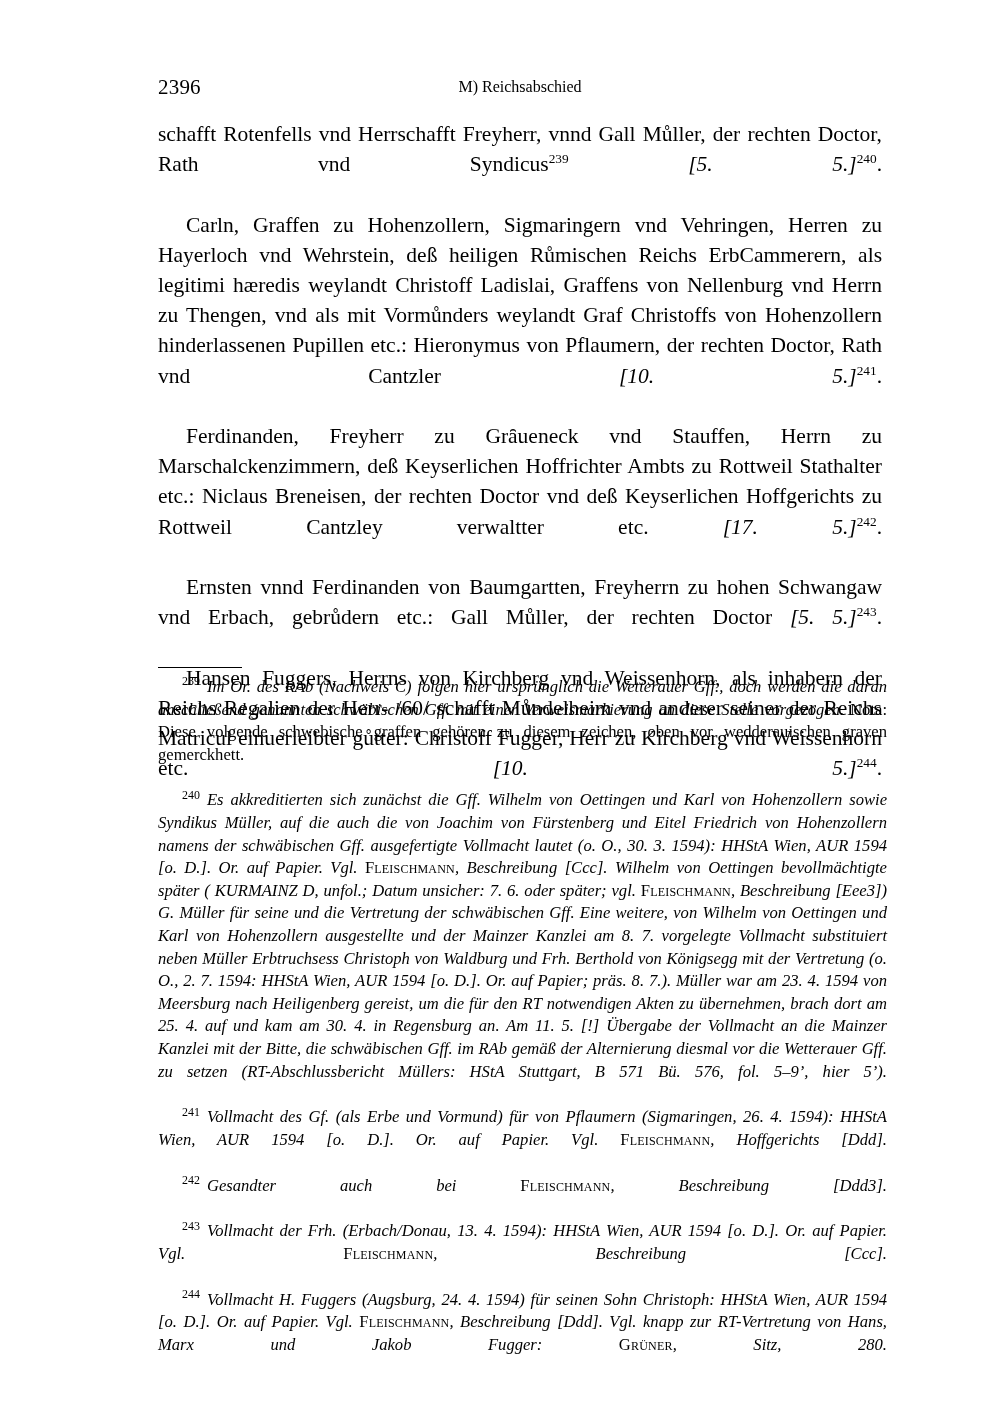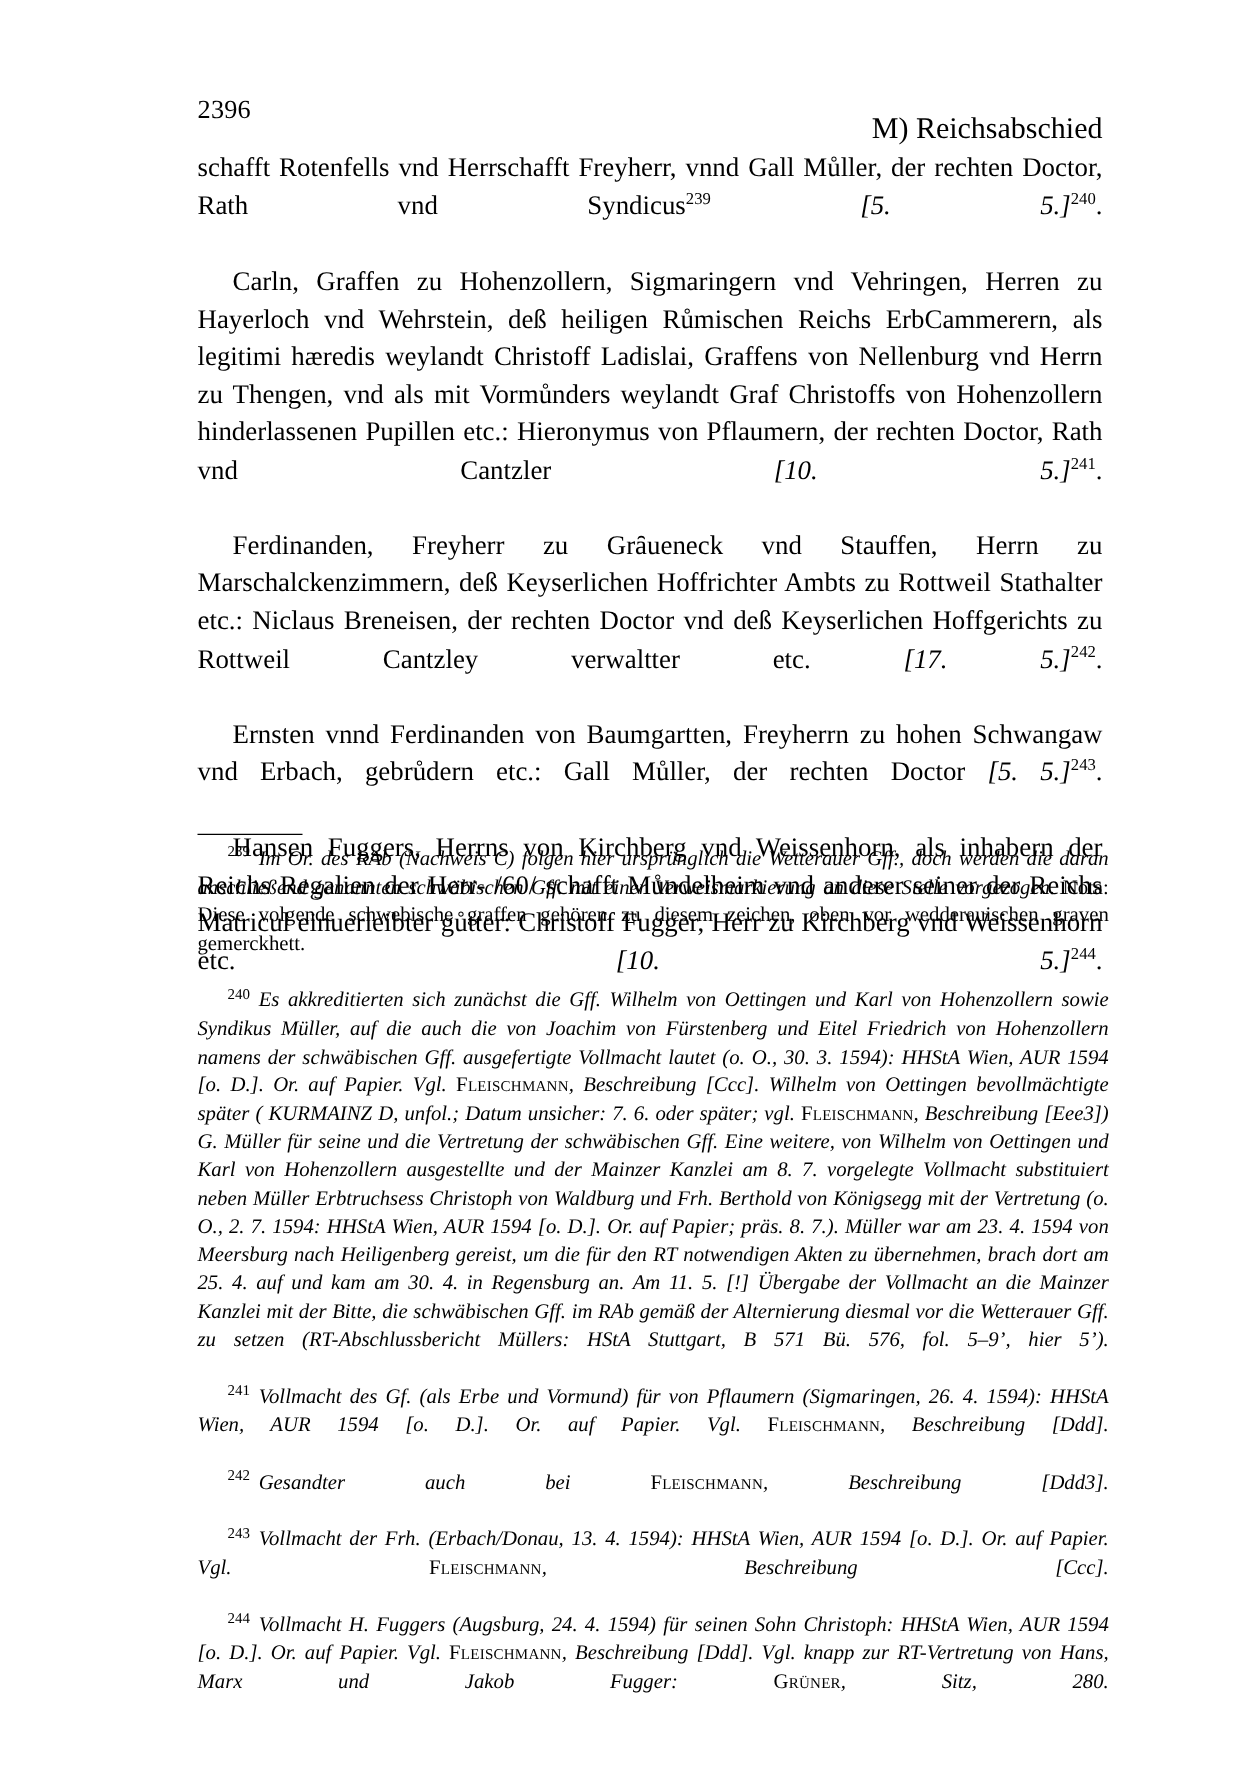--- a/index.html
+++ b/index.html
@@ -38,23 +38,22 @@
     position: absolute;
     left: 0;
     top: 0;
     letter-spacing: 0.2px;
   }
   .runhead .title {
     position: absolute;
     left: 0;
     top: 0;
     width: 724px;
-    text-align: right;
-    font-size: 24px;
-    margin-top: 16px;
+    text-align: center;
+    font-size: 16px;
   }
 
   
   .body-block {
     position: absolute;
     left: 158px;
     top: 119px;
     width: 724px;
     font-size: 21.5px;
     line-height: 30.2px;
@@ -146,19 +145,19 @@
       <p class="ind"><span>Ferdinanden, Freyherr zu Grȃueneck vnd Stauffen, Herrn zu Marschalckenzimmern, deß Keyserlichen Hoffrichter Ambts zu Rottweil Stathalter etc.: Niclaus Breneisen, der rechten Doctor vnd deß Keyserlichen Hoffgerichts zu Rottweil Cantzley verwaltter etc. </span><span class="it">[17. 5.]</span><sup>242</sup><span>.</span></p>
       <p class="ind"><span>Ernsten vnnd Ferdinanden von Baumgartten, Freyherrn zu hohen Schwangaw vnd Erbach, gebrůdern etc.: Gall Můller, der rechten Doctor </span><span class="it">[5. 5.]</span><sup>243</sup><span>.</span></p>
       <p class="ind"><span>Hansen Fuggers, Herrns von Kirchberg vnd Weissenhorn, als inhabern der Reichs Regalien der Herr- /60/ schafft Můndelheim vnd anderer seiner der Reichs Matricul einuerleibter gůtter: Christoff Fugger, Herr zu Kirchberg vnd Weissenhorn etc. </span><span class="it">[10. 5.]</span><sup>244</sup><span>.</span></p>
     </div>
 
   <div class="fn-rule"></div>
 
   <div class="footnotes" id="footnotes-block">
       <p><span class="fnum">239</span><span class="fn-it">Im Or. des RAb (Nachweis C) folgen hier ursprünglich die Wetterauer Gff., doch werden die daran anschließend genannten schwäbischen Gff. mit einer Verweismarkierung an diese Stelle vorgezogen.</span><span> Nota: Diese volgende schwebische graffen gehören zu diesem zeichen, oben vor wedderauischen graven gemerckhett.</span></p>
       <p><span class="fnum">240</span><span class="fn-it">Es akkreditierten sich zunächst die Gff. Wilhelm von Oettingen und Karl von Hohenzollern sowie Syndikus Müller, auf die auch die von Joachim von Fürstenberg und Eitel Friedrich von Hohenzollern namens der schwäbischen Gff. ausgefertigte Vollmacht lautet (o. O., 30. 3. 1594): HHStA Wien, AUR 1594 [o. D.]. Or. auf Papier. Vgl. </span><span class="sc">Fleischmann</span><span class="fn-it">, Beschreibung [Ccc]. Wilhelm von Oettingen bevollmächtigte später ( KURMAINZ D, unfol.; Datum unsicher: 7. 6. oder später; vgl. </span><span class="sc">Fleischmann</span><span class="fn-it">, Beschreibung [Eee3]) G. Müller für seine und die Vertretung der schwäbischen Gff. Eine weitere, von Wilhelm von Oettingen und Karl von Hohenzollern ausgestellte und der Mainzer Kanzlei am 8. 7. vorgelegte Vollmacht substituiert neben Müller Erbtruchsess Christoph von Waldburg und Frh. Berthold von Königsegg mit der Vertretung (o. O., 2. 7. 1594: HHStA Wien, AUR 1594 [o. D.]. Or. auf Papier; präs. 8. 7.). Müller war am 23. 4. 1594 von Meersburg nach Heiligenberg gereist, um die für den RT notwendigen Akten zu übernehmen, brach dort am 25. 4. auf und kam am 30. 4. in Regensburg an. Am 11. 5. [!] Übergabe der Vollmacht an die Mainzer Kanzlei mit der Bitte, die schwäbischen Gff. im RAb gemäß der Alternierung diesmal vor die Wetterauer Gff. zu setzen (RT-Abschlussbericht Müllers: HStA Stuttgart, B 571 Bü. 576, fol. 5–9’, hier 5’).</span></p>
-      <p><span class="fnum">241</span><span class="fn-it">Vollmacht des Gf. (als Erbe und Vormund) für von Pflaumern (Sigmaringen, 26. 4. 1594): HHStA Wien, AUR 1594 [o. D.]. Or. auf Papier. Vgl. </span><span class="sc">Fleischmann</span><span class="fn-it">, Beschreibung [Ddd].</span></p>
+      <p><span class="fnum">241</span><span class="fn-it">Vollmacht des Gf. (als Erbe und Vormund) für von Pflaumern (Sigmaringen, 26. 4. 1594): HHStA Wien, AUR 1594 [o. D.]. Or. auf Papier. Vgl. </span><span class="sc">Fleischmann</span><span class="fn-it">, Hoffgerichts [Ddd].</span></p>
       <p><span class="fnum">242</span><span class="fn-it">Gesandter auch bei </span><span class="sc">Fleischmann</span><span class="fn-it">, Beschreibung [Ddd3].</span></p>
       <p><span class="fnum">243</span><span class="fn-it">Vollmacht der Frh. (Erbach/Donau, 13. 4. 1594): HHStA Wien, AUR 1594 [o. D.]. Or. auf Papier. Vgl. </span><span class="sc">Fleischmann</span><span class="fn-it">, Beschreibung [Ccc].</span></p>
       <p><span class="fnum">244</span><span class="fn-it">Vollmacht H. Fuggers (Augsburg, 24. 4. 1594) für seinen Sohn Christoph: HHStA Wien, AUR 1594 [o. D.]. Or. auf Papier. Vgl. </span><span class="sc">Fleischmann</span><span class="fn-it">, Beschreibung [Ddd]. Vgl. knapp zur RT-Vertretung von Hans, Marx und Jakob Fugger: </span><span class="sc">Grüner</span><span class="fn-it">, Sitz, 280.</span></p>
     </div>
 
 </div>
 
 </body></html>

